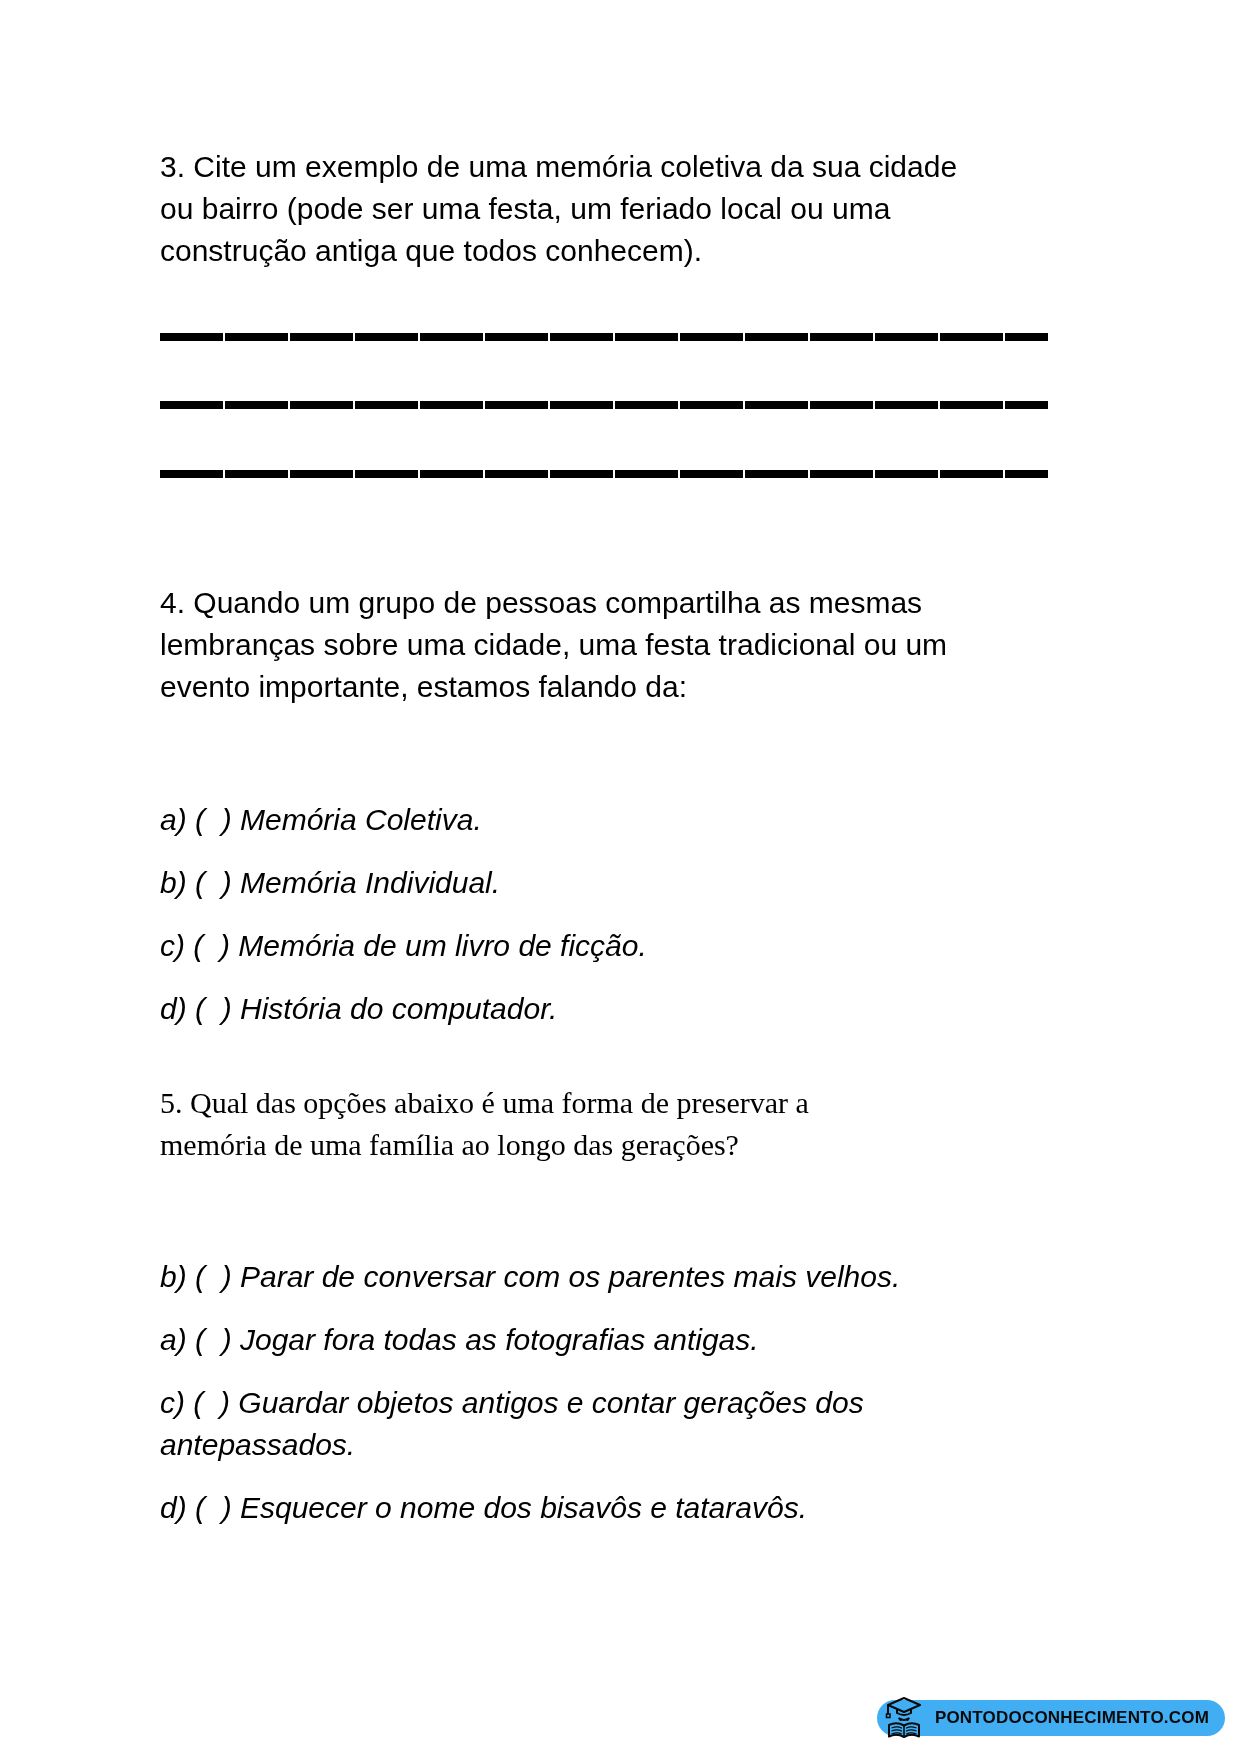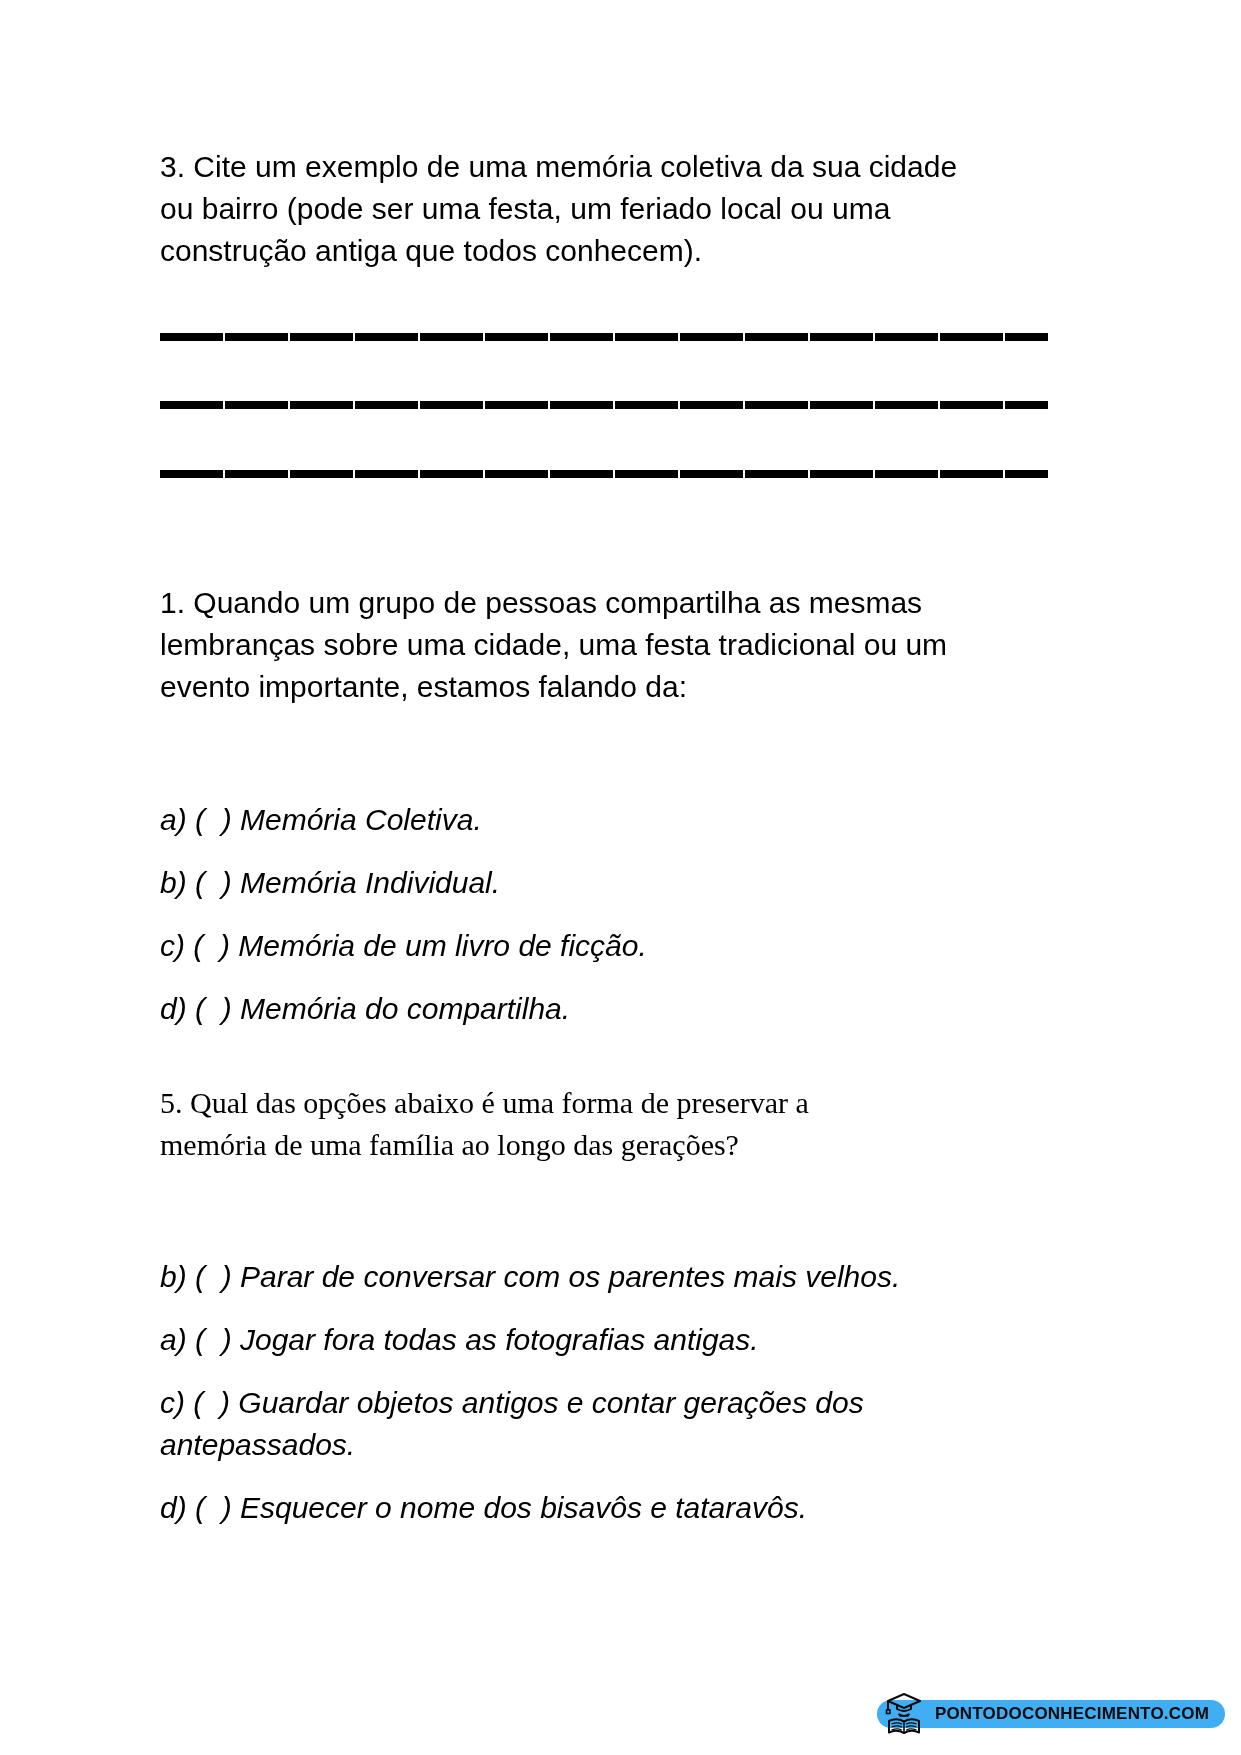--- a/index.html
+++ b/index.html
@@ -46,21 +46,21 @@
   .options.q5 { margin-top: 90px; }
   .options li {
     margin: 0 0 21px 0;
     white-space: pre-wrap;
     width: 920px;
   }
   .brand-badge {
     position: absolute;
     top: 1700px;
     right: 16px;
-    height: 28px;
+    height: 36px;
     border-radius: 22px;
     background: #41aef3;
     display: flex;
     align-items: center;
     gap: 11px;
     padding: 0 16px 0 7px;
     cursor: pointer;
   }
   .brand-badge .icon { flex: 0 0 auto; display: block; }
   .brand-badge .brand-text {
@@ -81,28 +81,28 @@
 ou bairro (pode ser uma festa, um feriado local ou uma
 construção antiga que todos conhecem).</p>
     <div class="answer-lines">
       <div class="answer-line first"></div>
       <div class="answer-line"></div>
       <div class="answer-line third"></div>
     </div>
   </section>
 
   <section>
-    <p class="qtext q4-text">1. Quando um grupo de pessoas compartilha as mesmas
+    <p class="qtext q4-text">4. Quando um grupo de pessoas compartilha as mesmas
 lembranças sobre uma cidade, uma festa tradicional ou um
 evento importante, estamos falando da:</p>
     <ul class="options">
       <li>a) (  ) Memória Coletiva.</li>
       <li>b) (  ) Memória Individual.</li>
       <li>c) (  ) Memória de um livro de ficção.</li>
-      <li>d) (  ) Memória do compartilha.</li>
+      <li>d) (  ) História do computador.</li>
     </ul>
   </section>
 
   <section>
     <p class="qtext q5-text">5. Qual das opções abaixo é uma forma de preservar a
 memória de uma família ao longo das gerações?</p>
     <ul class="options q5">
       <li>b) (  ) Parar de conversar com os parentes mais velhos.</li>
       <li>a) (  ) Jogar fora todas as fotografias antigas.</li>
       <li>c) (  ) Guardar objetos antigos e contar gerações dos

